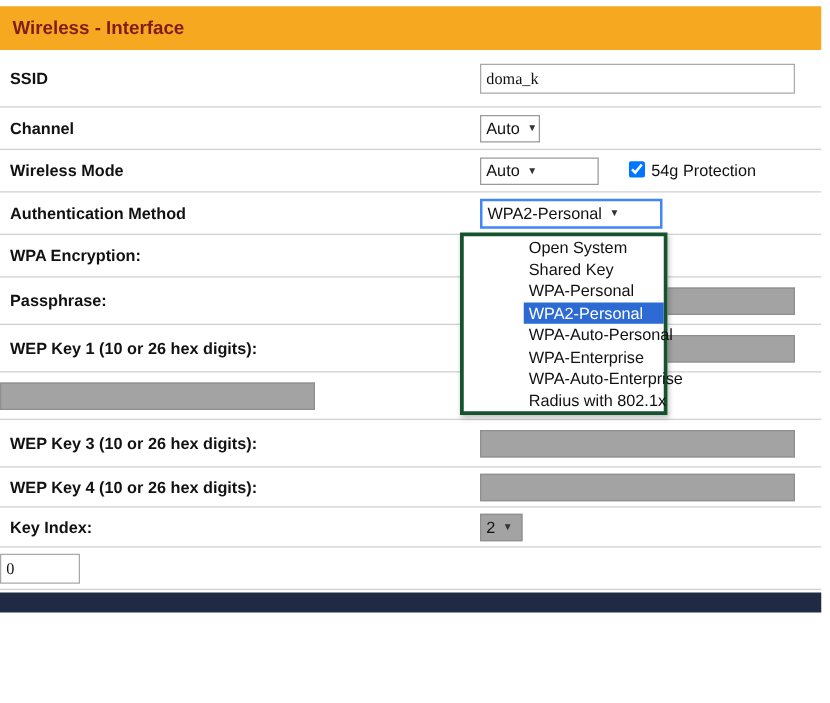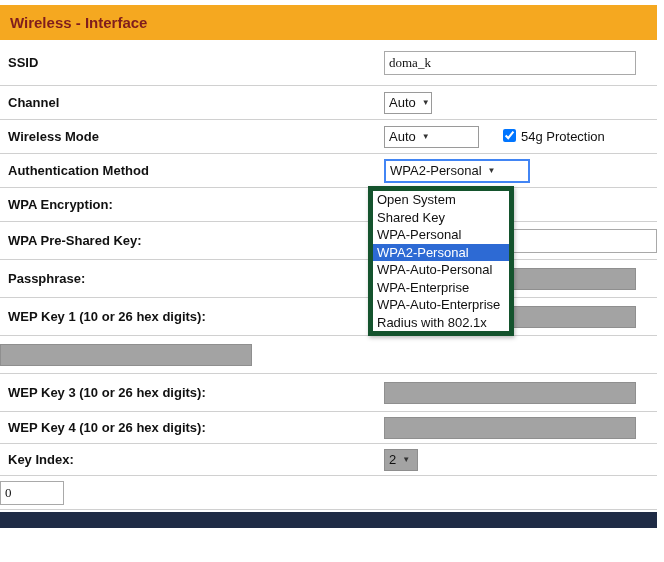--- a/index.html
+++ b/index.html
@@ -20,22 +20,22 @@
                 font-family: Liberation Serif, serif; background: #ffffff; color: #111; }
   .disabled-input { height: 22px; background: #A3A3A3; border: 1px solid #8f8f8f; }
 
   .select { height: 22px; border: 1px solid #9a9a9a; background: #ffffff; display: flex;
             align-items: center; justify-content: flex-start; font-size: 13px;
             padding: 0 4px; color: #111; cursor: default; }
   .select .arrow { font-size: 8px; margin-left: 6px; color: #333333; }
   .select.focused { border: 2px solid #4285F4; height: 24px; }
   .select.disabled { background: #A3A3A3; border-color: #8e8e8e; }
 
-  .dropdown-list { position: absolute; left: 368px; top: 186px; width: 146px; background: #ffffff;
-                   border: 5px solid #14532d; box-shadow: 1px 2px 4px rgba(0,0,0,0.25); z-index: 10; }
+  .dropdown-list { position: absolute; left: 368px; top: 186px; width: 166px; background: #ffffff;
+                   border: 3px solid #14532d; box-shadow: 1px 2px 4px rgba(0,0,0,0.25); z-index: 10; padding-left: 48px; }
   .option { font-size: 13px; line-height: 17.5px; padding: 0 4px; white-space: nowrap; color: #111; }
   .option.selected { background: #2D6AD4; color: #ffffff; }
 
   .checkbox-wrap { display: flex; align-items: flex-start; margin-left: 24px; }
   input[type=checkbox] { width: 13px; height: 13px; }
   .checkbox-label { font-size: 13px; margin-left: 5px; color: #111; }
 
   .footer-bar { width: 657px; height: 16px; background: #1F2B45; margin-top: 2px; }
 </style>
 </head>
@@ -88,26 +88,20 @@
           <span class="arrow">▼</span>
         </div>
       </div>
     </div>
 
     <div class="row" style="height:34px">
       <div class="label">WPA Encryption:</div>
       <div class="control"></div>
     </div>
 
-    <div class="row" style="height:38px">
-      <div class="label">WPA Pre-Shared Key:</div>
-      <div class="control">
-        <input class="text-input" style="width: 282px;" value="">
-      </div>
-    </div>
 
 
     <div class="row" style="height:38px">
       <div class="label">Passphrase:</div>
       <div class="control">
         <div class="disabled-input" style="width:252px"></div>
       </div>
     </div>
 
     <div class="row" style="height:38px">

